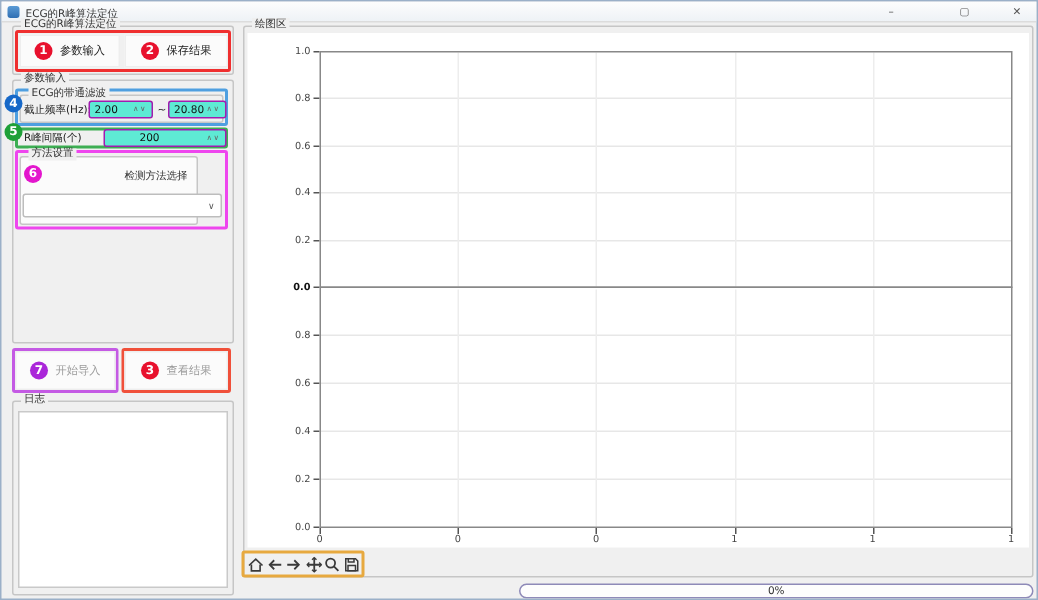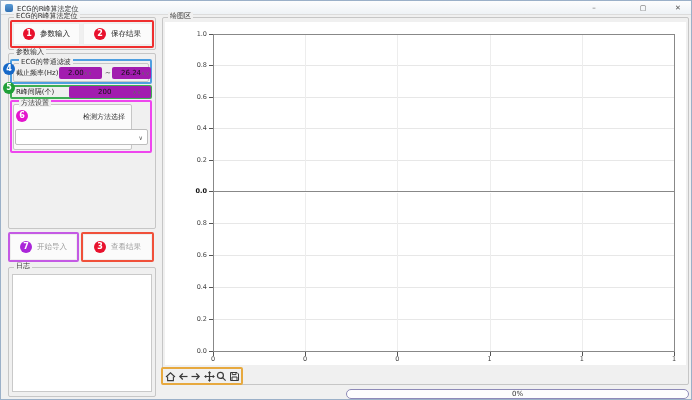--- a/index.html
+++ b/index.html
@@ -27,21 +27,21 @@
   .mark { position:absolute; width:12px; height:12px; border-radius:50%; color:#fff;
           font-size:8px; font-weight:700; display:flex; align-items:center;
           justify-content:center; line-height:1; z-index:5; }
 
   
   .btn { position:absolute; background:#fbfbfb; border:1px solid #eeeeee; display:flex;
          align-items:center; justify-content:center; gap:5px; font-size:7.5px; color:#222; }
   .btn .mark-inline { position:static; flex:0 0 auto; }
   .btn.gray { color:#9a9a9a; }
   .lbl-txt { position:absolute; font-size:7px; color:#222; white-space:nowrap; line-height:1.2; }
-  .spin { position:absolute; background:#f0abfc; border:6px solid #a21caf; border-radius:2px;
+  .spin { position:absolute; background:#5eead4; border:1px solid #a21caf; border-radius:2px;
           font-size:7px; color:#111; display:flex; align-items:center; padding:0 3px; }
   .spin .ud { margin-left:auto; font-size:5px; color:#666; letter-spacing:1px; }
   .combo { position:absolute; background:#fff; border:1px solid #bdbdbd; border-radius:2px;
            display:flex; align-items:center; font-size:7px; color:#333; padding:0 4px; }
   .combo .dd { margin-left:auto; font-size:6px; color:#555; }
   .logarea { position:absolute; background:#ffffff; border:1px solid #c9c9c9; }
 
   
   .canvas { position:absolute; background:#ffffff; }
   .subplot { position:absolute; border:1px solid #888; }
@@ -97,21 +97,21 @@
     <span class="gb-lbl">ECG的带通滤波</span>
   </div>
   <span class="mark" style="left: 2px; top: 62px; background: rgb(22, 104, 200);">4</span>
   <div class="lbl-txt" style="left:15px; top:68px;">截止频率(Hz):</div>
   <div class="spin" style="left:58px; top:65.5px; width:43px; height:12px;">
     <span>2.00</span>
     <span class="ud">∧∨</span>
   </div>
   <div class="lbl-txt" style="left:104px; top:68px;">~</div>
   <div class="spin" style="left:111px; top:65.5px; width:39px; height:12px;">
-    <span>26.24</span>
+    <span>20.80</span>
     <span class="ud">∧∨</span>
   </div>
 
   <div class="annot" style="left: 9px; top: 84px; width: 142px; height: 14px; border-color: rgb(61, 174, 83);"></div>
   <span class="mark" style="left: 2px; top: 81px; background: rgb(31, 160, 56);">5</span>
   <div class="lbl-txt" style="left:15px; top:87px;">R峰间隔(个)</div>
   <div class="spin" style="left:68px; top:85px; width:82px; height:12px;">
     <span style="margin-left:20px;">200</span>
     <span class="ud">∧∨</span>
   </div>

